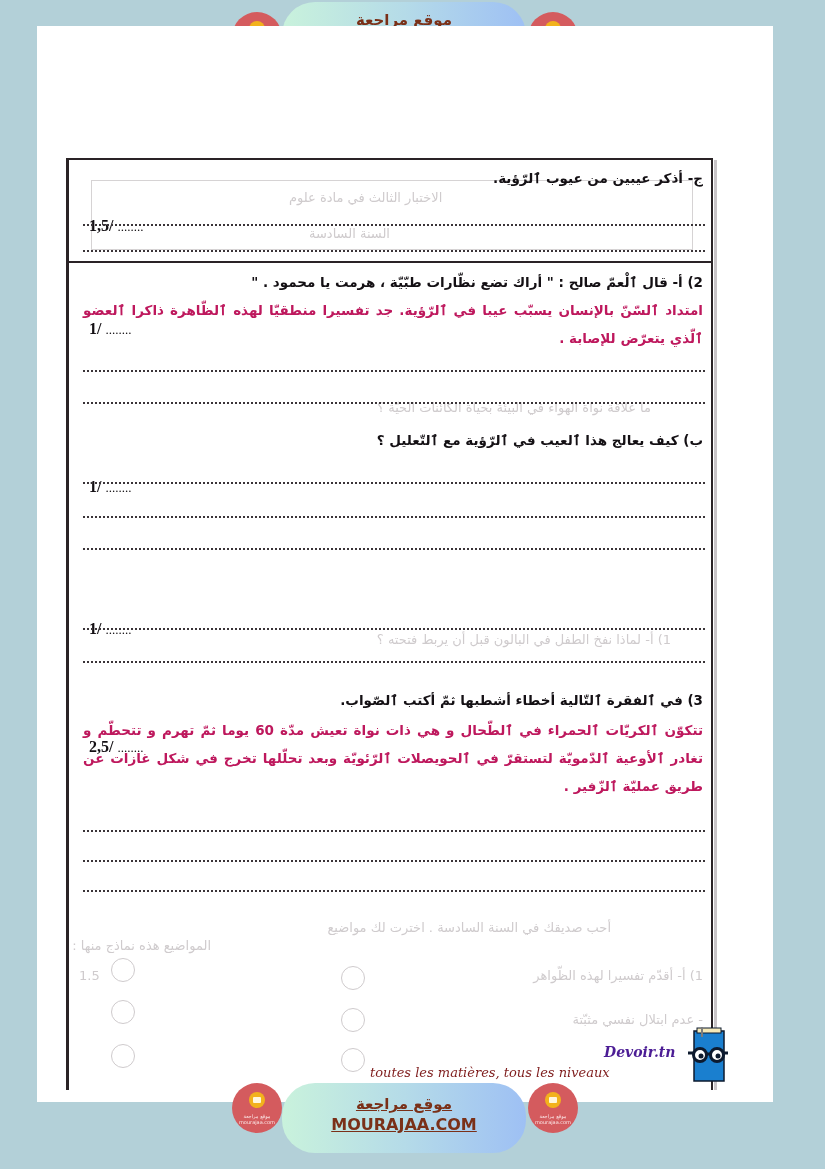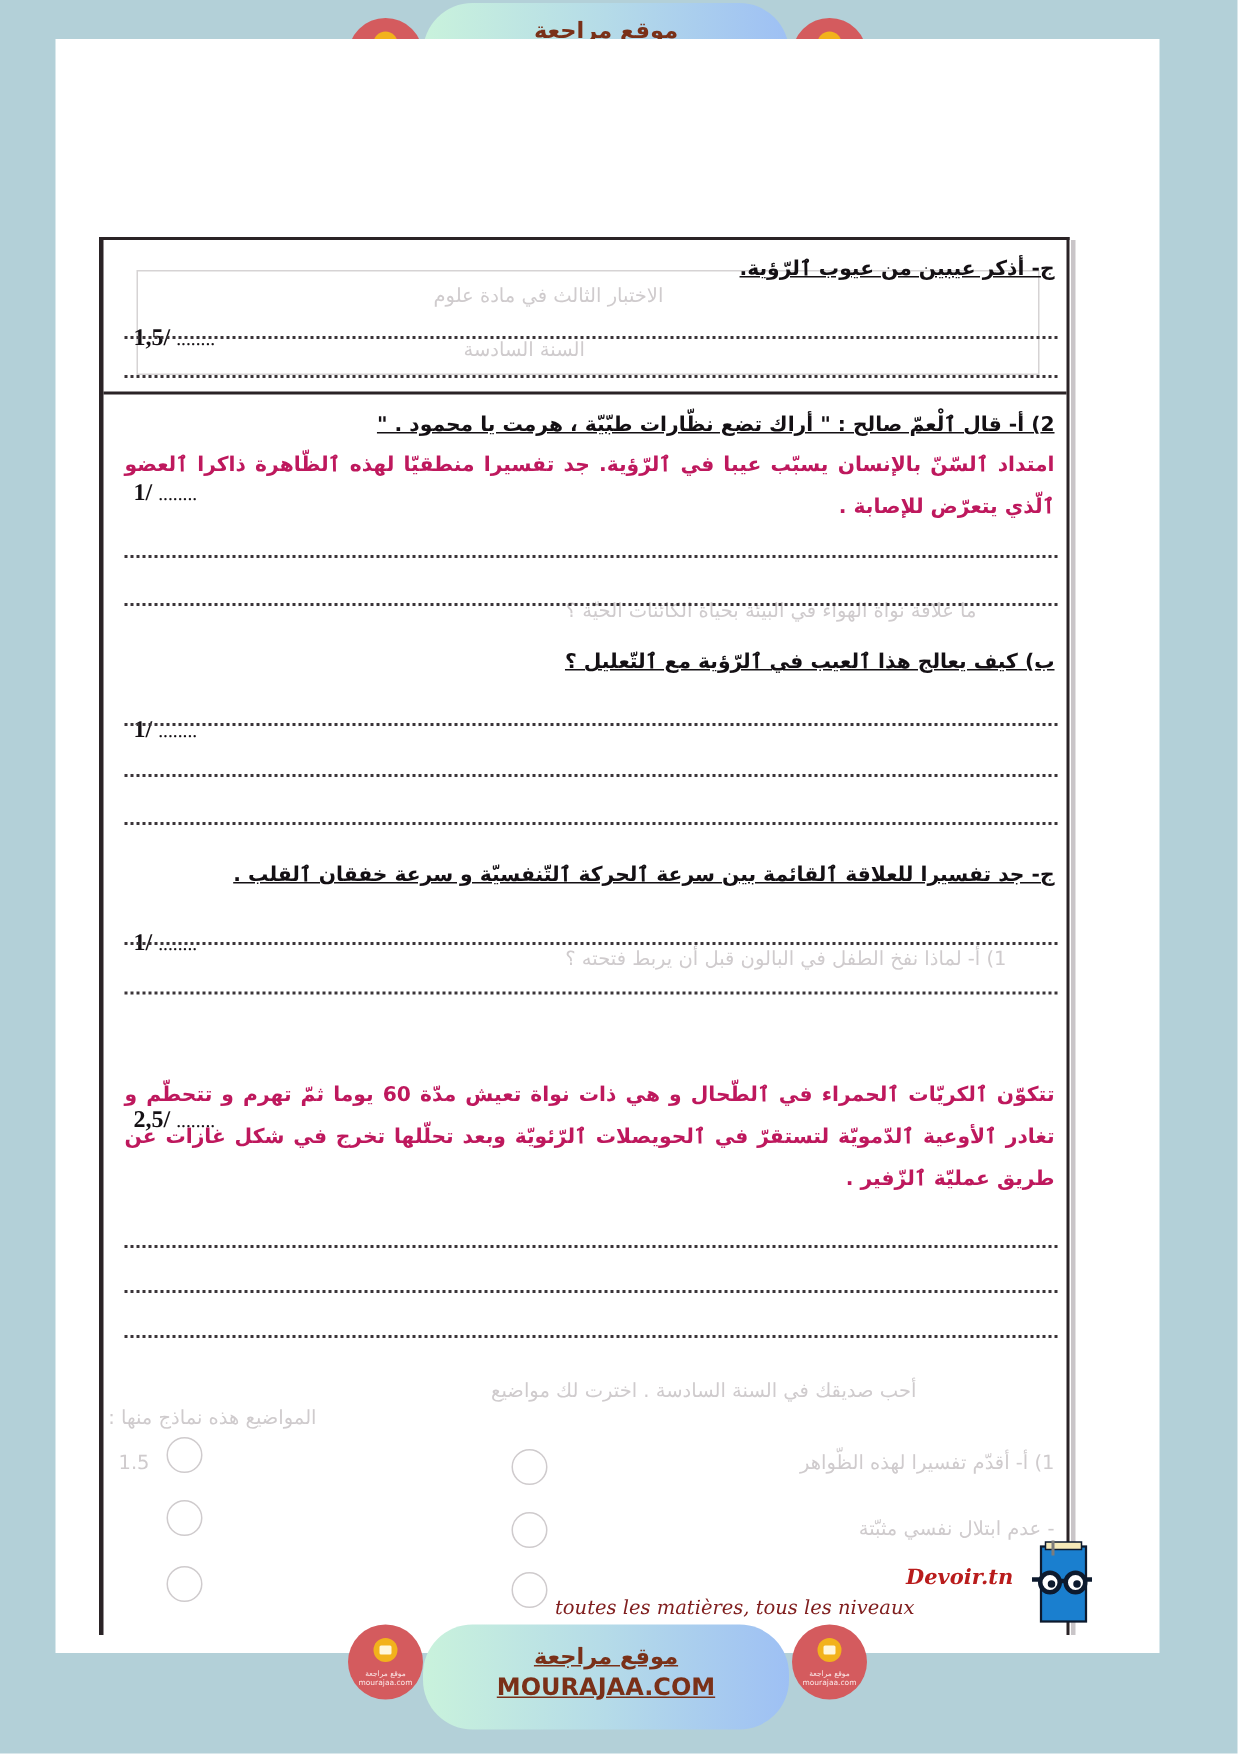--- a/index.html
+++ b/index.html
@@ -20,21 +20,21 @@
   .exam-box .inner-right-shadow {
     position: absolute; right: -6px; top: 0; width: 3px; height: 100%;
     background: #c9c5c8;
   }
   .sep {
     position: absolute; left: 0; right: 0; height: 2px; background: #2a2326;
   }
   .q {
     position: absolute; right: 8px; direction: rtl; text-align: right;
     font-family: "DejaVu Sans", sans-serif; font-weight: bold; font-size: 13.5px;
-    color: #141014; white-space: nowrap; text-decoration: underline;
+    color: #141014; white-space: nowrap;
   }
   .para {
     position: absolute; right: 8px; left: 14px; direction: rtl; text-align: justify;
     font-family: "DejaVu Sans", sans-serif; font-weight: bold; font-size: 13.5px;
     color: #be185d; line-height: 28px;
   }
   .score {
     position: absolute; left: 20px;
     font-family: "Liberation Serif", serif; font-weight: bold; font-size: 16px; color: #141014;
     white-space: nowrap; direction: ltr; margin-top: 48px;
@@ -77,21 +77,21 @@
   }
   .badge .coin::after {
     content: ""; position: absolute; left: 4px; top: 5px; width: 8px; height: 6px; background: #fff7dc; border-radius: 1px;
   }
   .badge .txt {
     position: absolute; left: 0; right: 0; top: 30px; text-align: center;
     font-family: "DejaVu Sans", sans-serif; font-size: 5px; color: #fbe8e8; line-height: 6px;
   }
   .devoir {
     position: absolute; left: 604px; top: 1044px;
-    font-family: "DejaVu Serif", serif; font-weight: bold; font-style: italic; font-size: 14px; color: #b91c1c;
+    font-family: "DejaVu Serif", serif; font-weight: bold; font-style: italic; font-size: 14px; color: #4c1d95;
   }
   .devoir-tag {
     position: absolute; left: 370px; top: 1065px;
     font-family: "DejaVu Serif", serif; font-style: italic; font-size: 13px; color: #7f1d1d; white-space: nowrap;
   }
   .devoir-logo {
     position: absolute; left: 688px; top: 1025px; width: 40px; height: 58px;
   }
 </style>
 </head>
@@ -156,27 +156,27 @@
   <div class="dotline" style="top:242px;"></div>
 
   <div class="q" style="top:272px;">ب) كيف يعالج هذا ٱلعيب في ٱلرّؤية مع ٱلتّعليل ؟</div>
   <div class="score" style="top:270px;">
     <span>1/</span> <span class="dots">........</span>
   </div>
   <div class="dotline" style="top:322px;"></div>
   <div class="dotline" style="top:356px;"></div>
   <div class="dotline" style="top:388px;"></div>
 
-  <div class="q" style="top:414px;">ج- جد تفسيرا للعلاقة ٱلقائمة بين سرعة ٱلحركة ٱلتّنفسيّة و سرعة خفقان ٱلقلب .</div>
   <div class="score" style="top:412px;">
     <span>1/</span> <span class="dots">........</span>
   </div>
   <div class="dotline" style="top:468px;"></div>
   <div class="dotline" style="top:501px;"></div>
 
+  <div class="q" style="top:532px;">3) في ٱلفقرة ٱلتّالية أخطاء أشطبها ثمّ أكتب ٱلصّواب.</div>
   <div class="score" style="top:530px;">
     <span>2,5/</span> <span class="dots">........</span>
   </div>
   <div class="para" style="top:556px;">تتكوّن ٱلكريّات ٱلحمراء في ٱلطّحال و هي ذات نواة تعيش مدّة 60 يوما ثمّ تهرم و تتحطّم و تغادر ٱلأوعية ٱلدّمويّة لتستقرّ في ٱلحويصلات ٱلرّئويّة وبعد تحلّلها تخرج في شكل غازات عن طريق عمليّة ٱلزّفير .</div>
   <div class="dotline" style="top:670px;"></div>
   <div class="dotline" style="top:700px;"></div>
   <div class="dotline" style="top:730px;"></div>
 </div>
 
 <div class="devoir">Devoir.tn</div>

